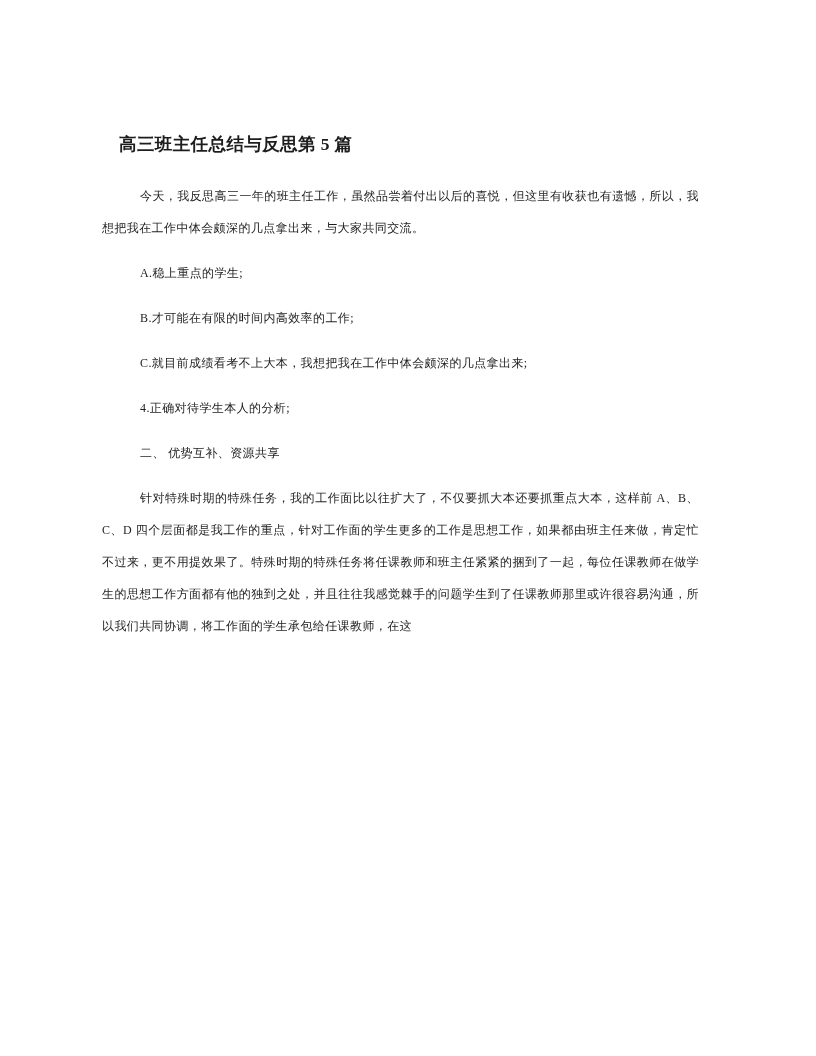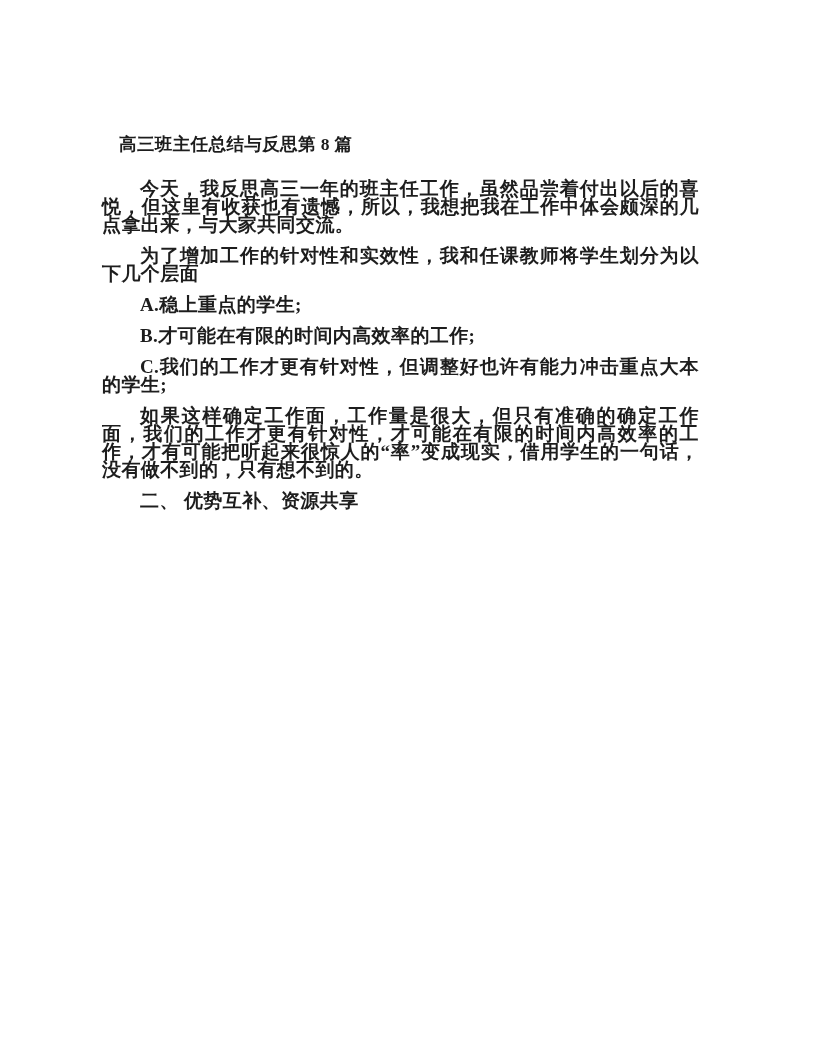--- a/index.html
+++ b/index.html
@@ -24,36 +24,35 @@
   }
   .doc-title {
     font-size: 17.5px;
     font-weight: bold;
     line-height: 24px;
     margin: 0 0 24px 17px;
     letter-spacing: 0.4px;
     white-space: nowrap;
   }
   p.para {
-    font-size: 19px;
-    line-height: 18px;
+    font-size: 12px;
+    line-height: 32px;
     letter-spacing: 0.4px;
     margin: 0 0 13px 0;
     text-align: justify;
     text-indent: 38px;
-    font-weight: bold;
   }
 </style>
 </head>
 <body>
 
 <div class="page">
   <div class="content">
-    <h1 class="doc-title">高三班主任总结与反思第 8 篇</h1>
+    <h1 class="doc-title">高三班主任总结与反思第 5 篇</h1>
     <p class="para">今天，我反思高三一年的班主任工作，虽然品尝着付出以后的喜悦，但这里有收获也有遗憾，所以，我想把我在工作中体会颇深的几点拿出来，与大家共同交流。</p>
-    <p class="para">为了增加工作的针对性和实效性，我和任课教师将学生划分为以下几个层面</p>
     <p class="para">A.稳上重点的学生;</p>
     <p class="para">B.才可能在有限的时间内高效率的工作;</p>
-    <p class="para">C.我们的工作才更有针对性，但调整好也许有能力冲击重点大本的学生;</p>
-    <p class="para">如果这样确定工作面，工作量是很大，但只有准确的确定工作面，我们的工作才更有针对性，才可能在有限的时间内高效率的工作，才有可能把听起来很惊人的“率”变成现实，借用学生的一句话，没有做不到的，只有想不到的。</p>
+    <p class="para">C.就目前成绩看考不上大本，我想把我在工作中体会颇深的几点拿出来;</p>
+    <p class="para">4.正确对待学生本人的分析;</p>
     <p class="para">二、 优势互补、资源共享</p>
+    <p class="para">针对特殊时期的特殊任务，我的工作面比以往扩大了，不仅要抓大本还要抓重点大本，这样前 A、B、C、D 四个层面都是我工作的重点，针对工作面的学生更多的工作是思想工作，如果都由班主任来做，肯定忙不过来，更不用提效果了。特殊时期的特殊任务将任课教师和班主任紧紧的捆到了一起，每位任课教师在做学生的思想工作方面都有他的独到之处，并且往往我感觉棘手的问题学生到了任课教师那里或许很容易沟通，所以我们共同协调，将工作面的学生承包给任课教师，在这</p>
   </div>
 </div>
 
 </body></html>

